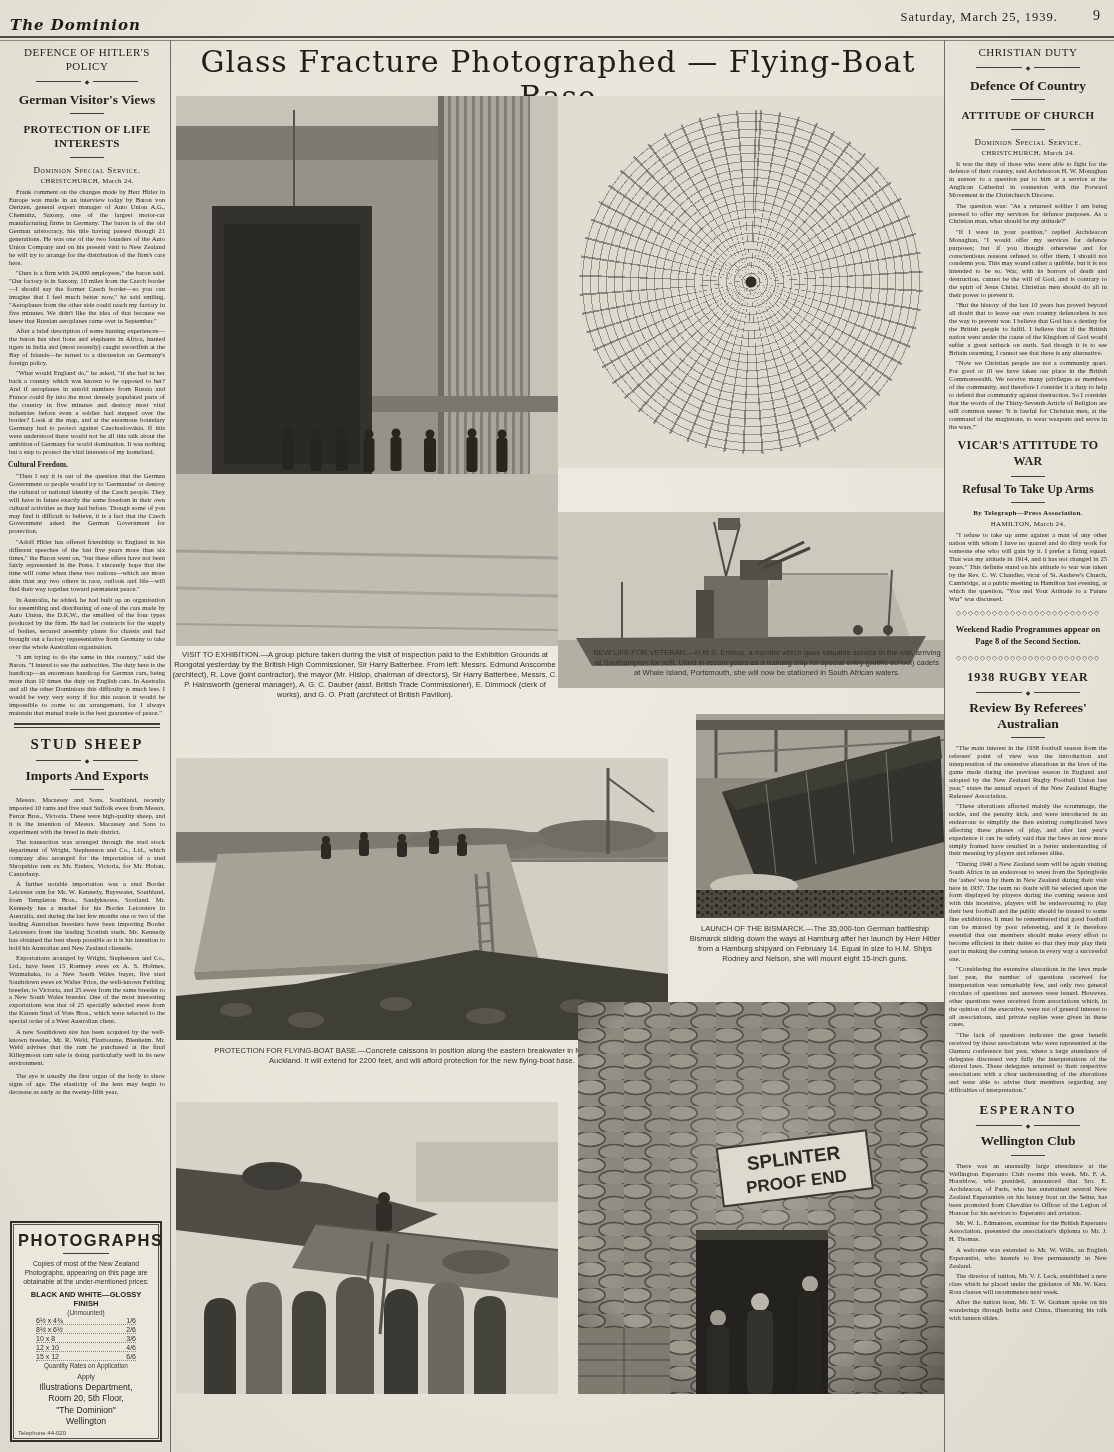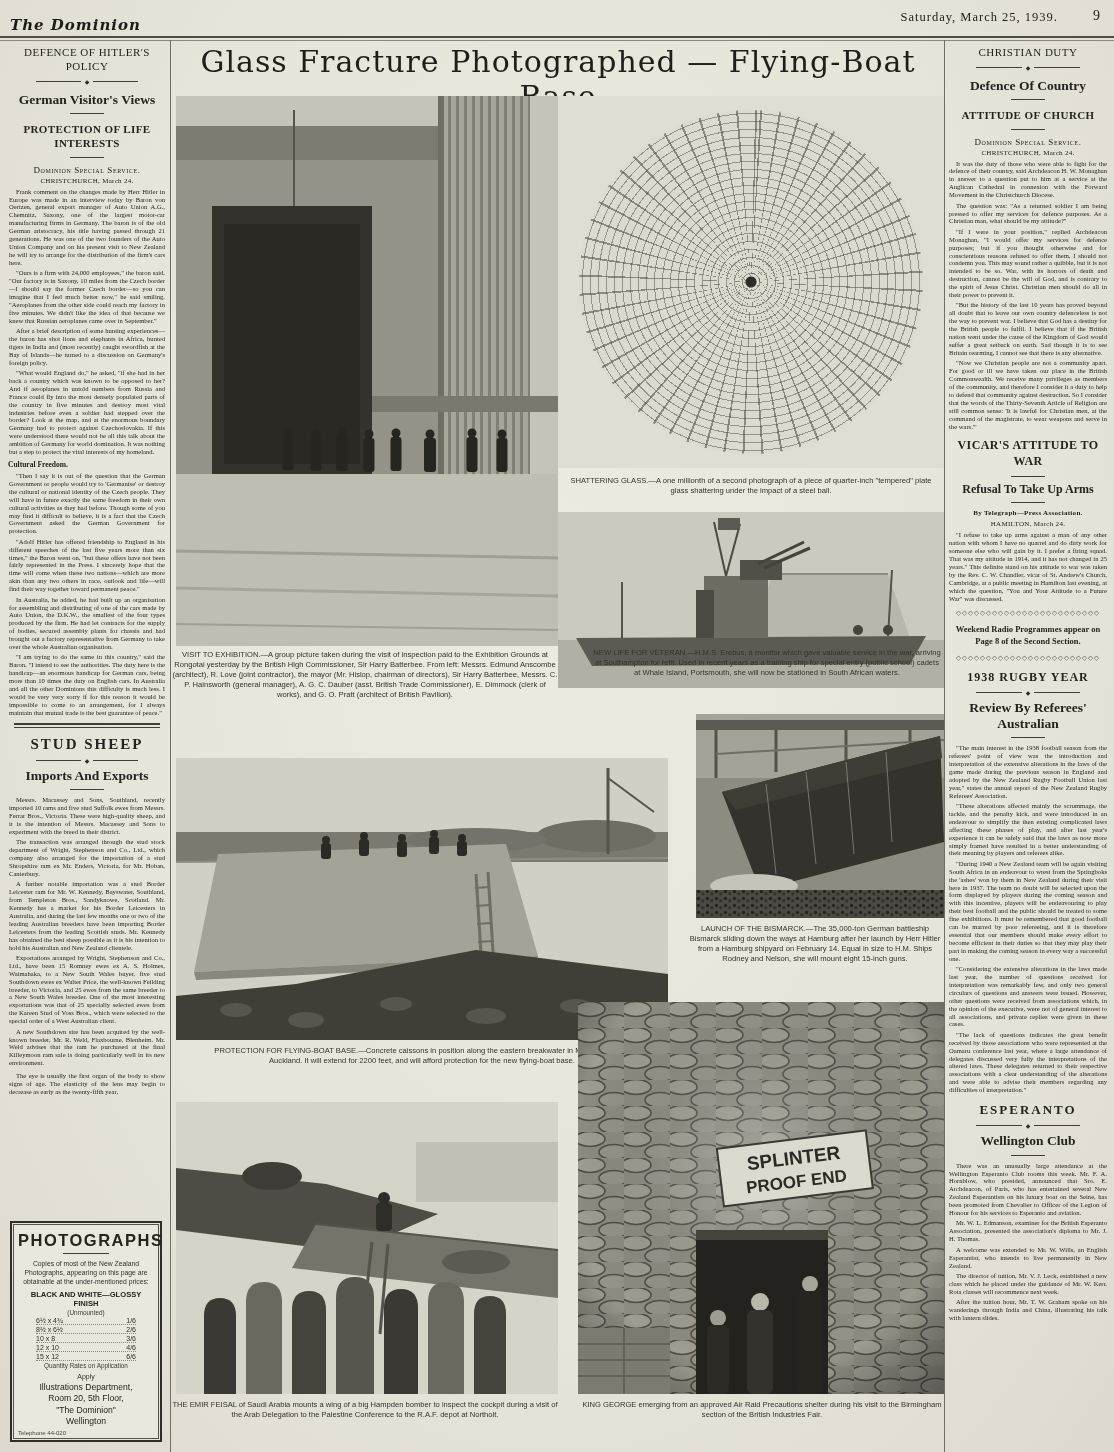--- a/index.html
+++ b/index.html
@@ -214,21 +214,20 @@
               <rect x="-5.5" y="4" width="11" height="34" rx="3"></rect>
             </g>
         </g>
       </svg>
     </div>
     <div class="photocap" style="left:0;top:606px;width:386px;">VISIT TO EXHIBITION.—A group picture taken during the visit of inspection paid to the Exhibition Grounds at Rongotai yesterday by the British High Commissioner, Sir Harry Batterbee.  From left: Messrs. Edmund Anscombe (architect), R. Love (joint contractor), the mayor (Mr. Hislop, chairman of directors), Sir Harry Batterbee, Messrs. C. P. Hainsworth (general manager), A. G. C. Dauber (asst. British Trade Commissioner), E. Dimmock (clerk of works), and G. O. Pratt (architect of British Pavilion).</div>
 
     <div class="glassbox" style="left:386px;top:52px;width:386px;height:372px;">
       <div class="glassweb"></div>
     </div>
-    <div class="photocap" style="left:396px;top:432px;width:366px;">SHATTERING GLASS.—A one millionth of a second photograph of a piece of quarter-inch "tempered" plate glass shattering under the impact of a steel ball.</div>
 
     <div class="photo" style="left:386px;top:468px;width:386px;height:176px;">
       <svg width="386" height="176" viewBox="0 0 386 176">
         <rect width="386" height="176" fill="#ccc9bf"></rect>
         <rect y="128" width="386" height="48" fill="#b2afa5"></rect>
         <polygon points="214,62 330,62 352,126 196,126" fill="#b9b6ac"></polygon>
         <line x1="214" y1="62" x2="330" y2="62" stroke="#8f8c82" stroke-width="2"></line>
         <polygon points="18,126 368,124 352,152 34,154" fill="#5c5a52"></polygon>
         <rect x="146" y="64" width="64" height="62" fill="#6e6c63"></rect>
         <rect x="138" y="78" width="18" height="48" fill="#4c4a43"></rect>
@@ -371,21 +370,20 @@
         </g>
         <rect x="0" y="326" width="92" height="66" fill="#7d7a70"></rect>
         <g stroke="#5c5a52" stroke-width="1.5">
           <line x1="0" y1="342" x2="92" y2="342"></line>
             <line x1="0" y1="358" x2="92" y2="358"></line>
           <line x1="0" y1="374" x2="92" y2="374"></line>
             <line x1="46" y1="326" x2="46" y2="392"></line>
         </g>
       </svg>
     </div>
-    <div class="photocap" style="left:410px;top:1356px;width:360px;">KING GEORGE emerging from an approved Air Raid Precautions shelter during his visit to the Birmingham section of the British Industries Fair.</div>
 
     <div class="photo" style="left:4px;top:1058px;width:382px;height:292px;">
       <svg width="382" height="292" viewBox="0 0 382 292">
         <rect width="382" height="292" fill="#d6d3c9"></rect>
         <rect x="240" y="40" width="142" height="60" fill="#c2bfb5"></rect>
         <polygon points="0,66 150,82 262,112 176,150 0,128" fill="#4e4c45"></polygon>
         <ellipse cx="96" cy="74" rx="30" ry="14" fill="#3d3c36"></ellipse>
         <polygon points="140,122 382,148 382,196 116,166" fill="#75736a"></polygon>
         <line x1="140" y1="122" x2="382" y2="148" stroke="#55534b" stroke-width="2"></line>
         <ellipse cx="300" cy="160" rx="34" ry="12" fill="#5c5a52"></ellipse>
@@ -399,21 +397,20 @@
           <path d="M28,292 v-78 q0,-18 16,-18 q16,0 16,18 v78 z" fill="#3a3934"></path>
           <path d="M70,292 v-92 q0,-20 18,-20 q18,0 18,20 v92 z" fill="#6b695f"></path>
           <path d="M116,292 v-84 q0,-19 17,-19 q17,0 17,19 v84 z" fill="#44433c"></path>
           <path d="M160,292 v-96 q0,-21 19,-21 q19,0 19,21 v96 z" fill="#57554d"></path>
           <path d="M208,292 v-86 q0,-19 17,-19 q17,0 17,19 v86 z" fill="#3a3934"></path>
           <path d="M252,292 v-92 q0,-20 18,-20 q18,0 18,20 v92 z" fill="#6b695f"></path>
           <path d="M298,292 v-80 q0,-18 16,-18 q16,0 16,18 v80 z" fill="#44433c"></path>
         </g>
       </svg>
     </div>
-    <div class="photocap" style="left:0;top:1356px;width:386px;">THE EMIR FEISAL of Saudi Arabia mounts a wing of a big Hampden bomber to inspect the cockpit during a visit of the Arab Delegation to the Palestine Conference to the R.A.F. depot at Northolt.</div>
   </div>
 
   <div class="col col-right">
     <div class="kicker">CHRISTIAN DUTY</div>
     <div class="orn">
         <span class="l"></span>
         <span class="d">◆</span>
         <span class="l"></span>
       </div>
     <div class="headA">Defence Of Country</div>

